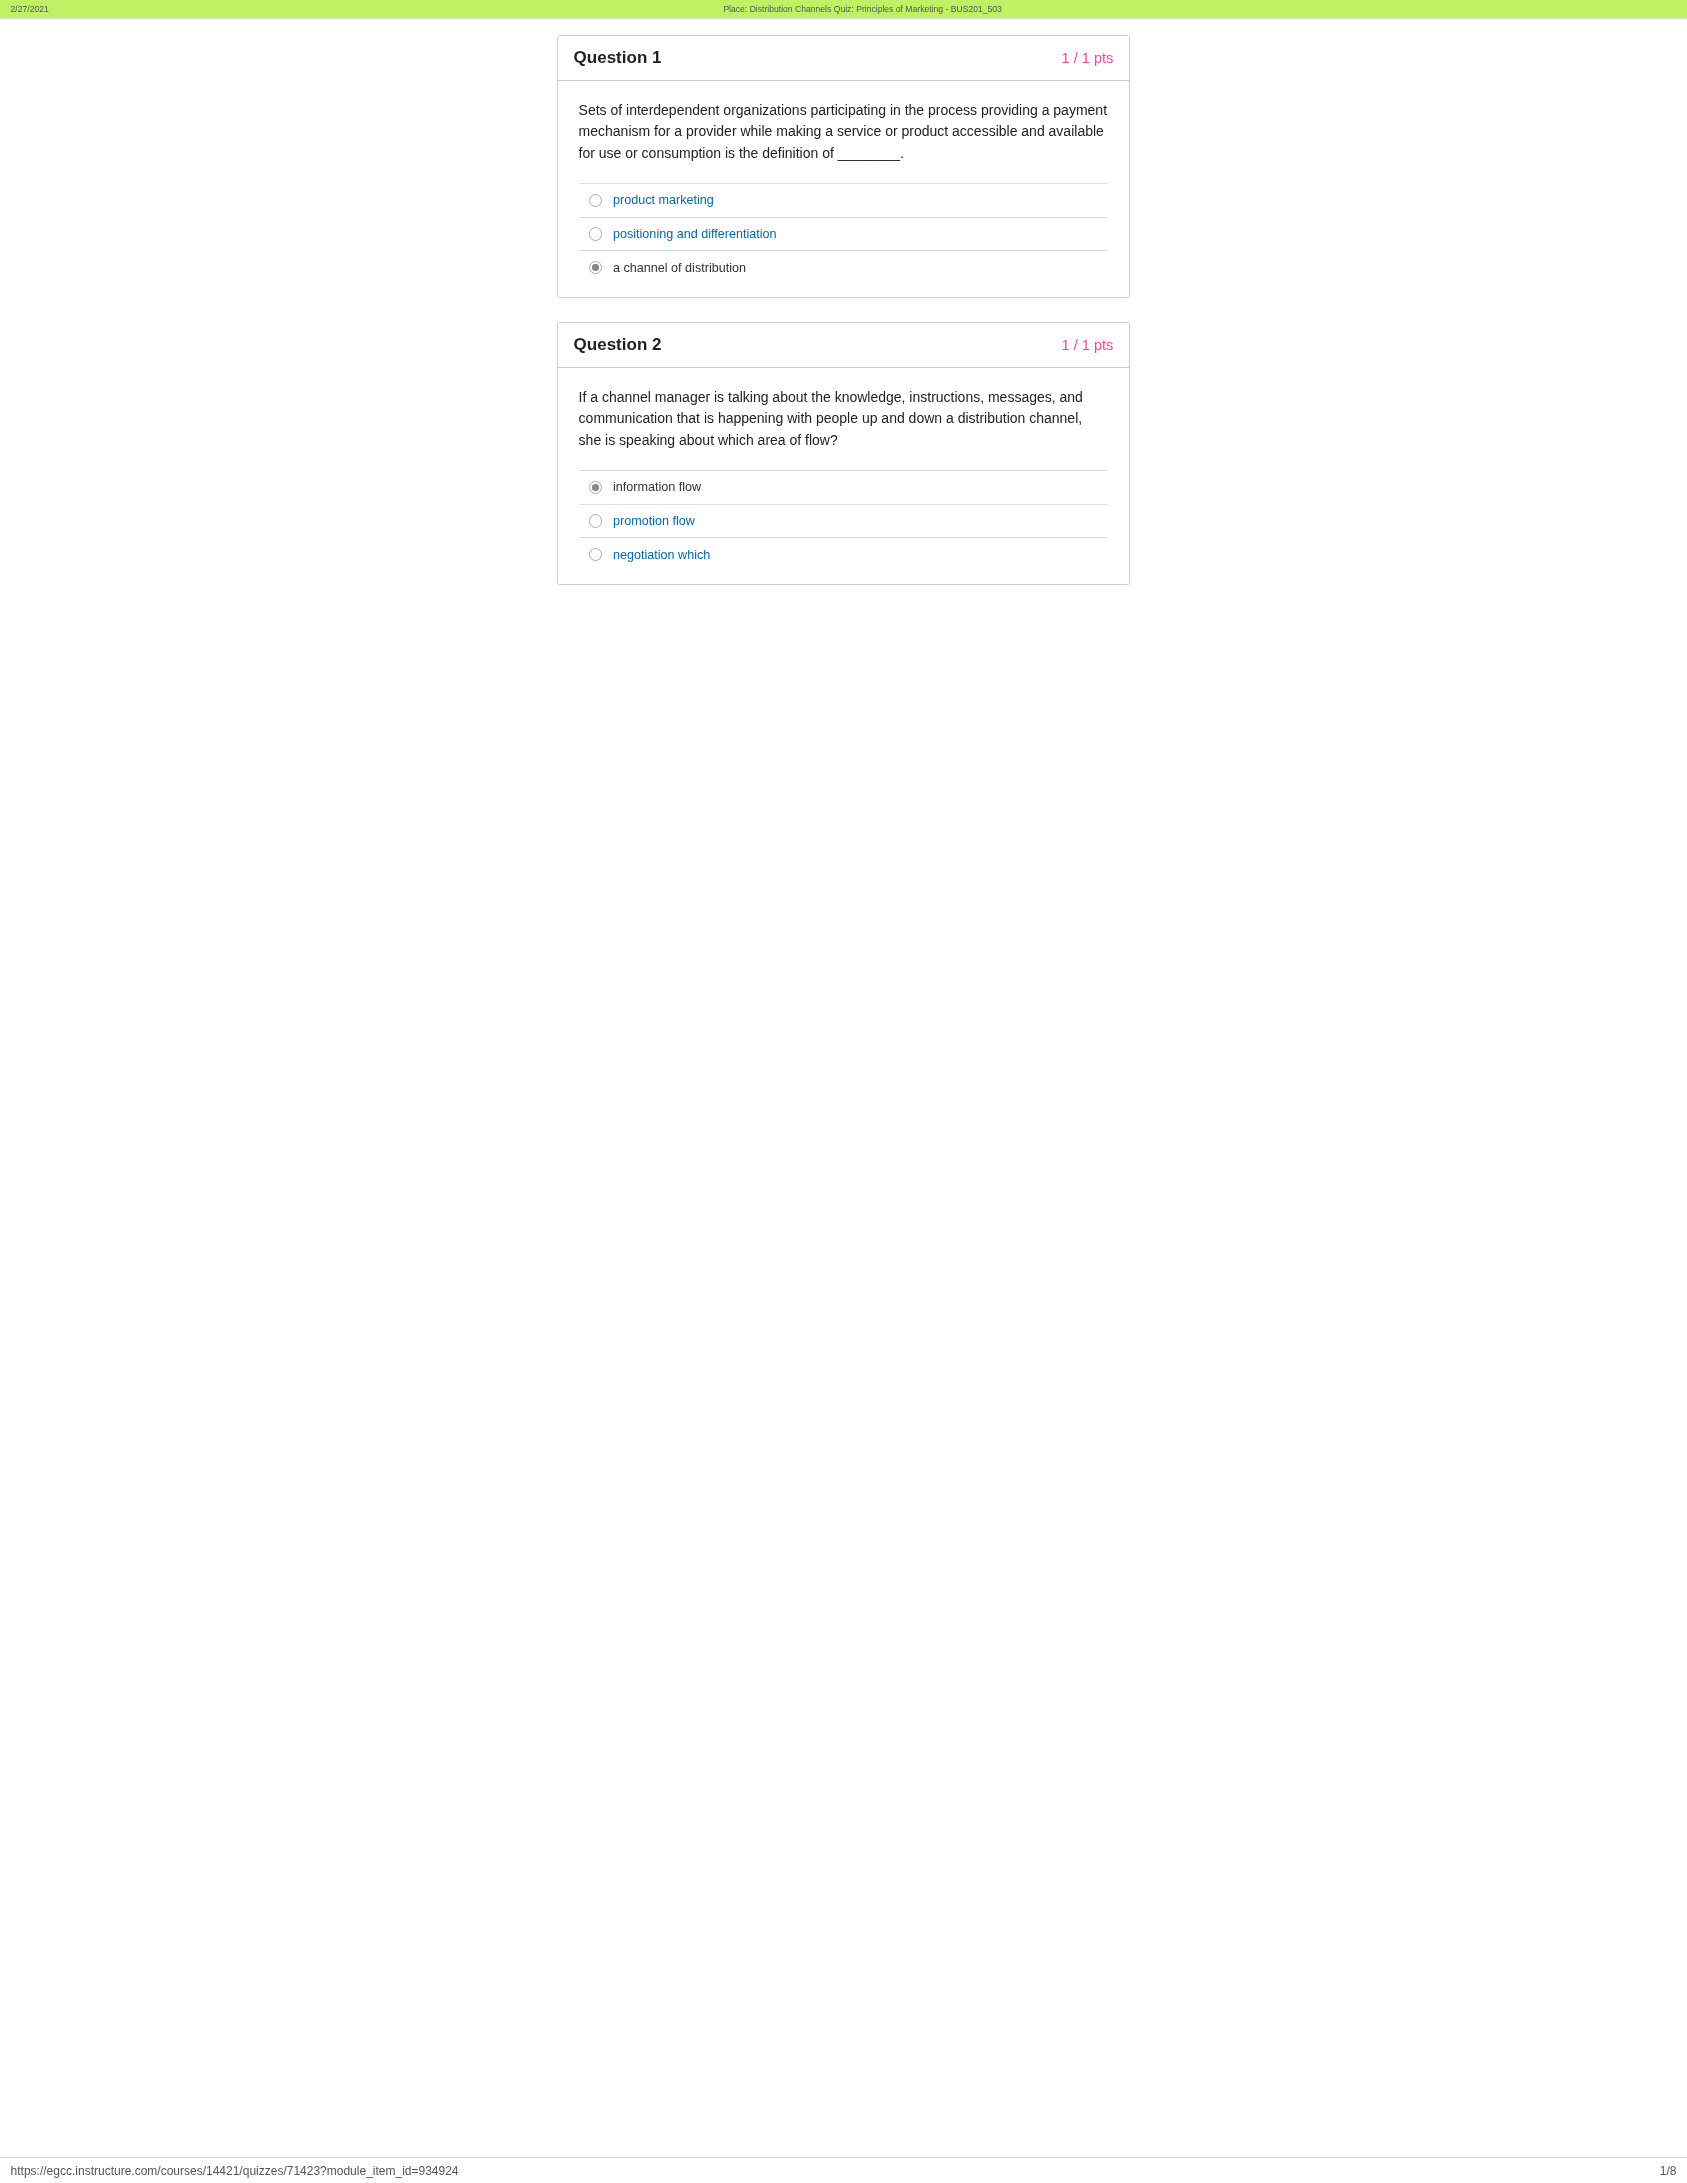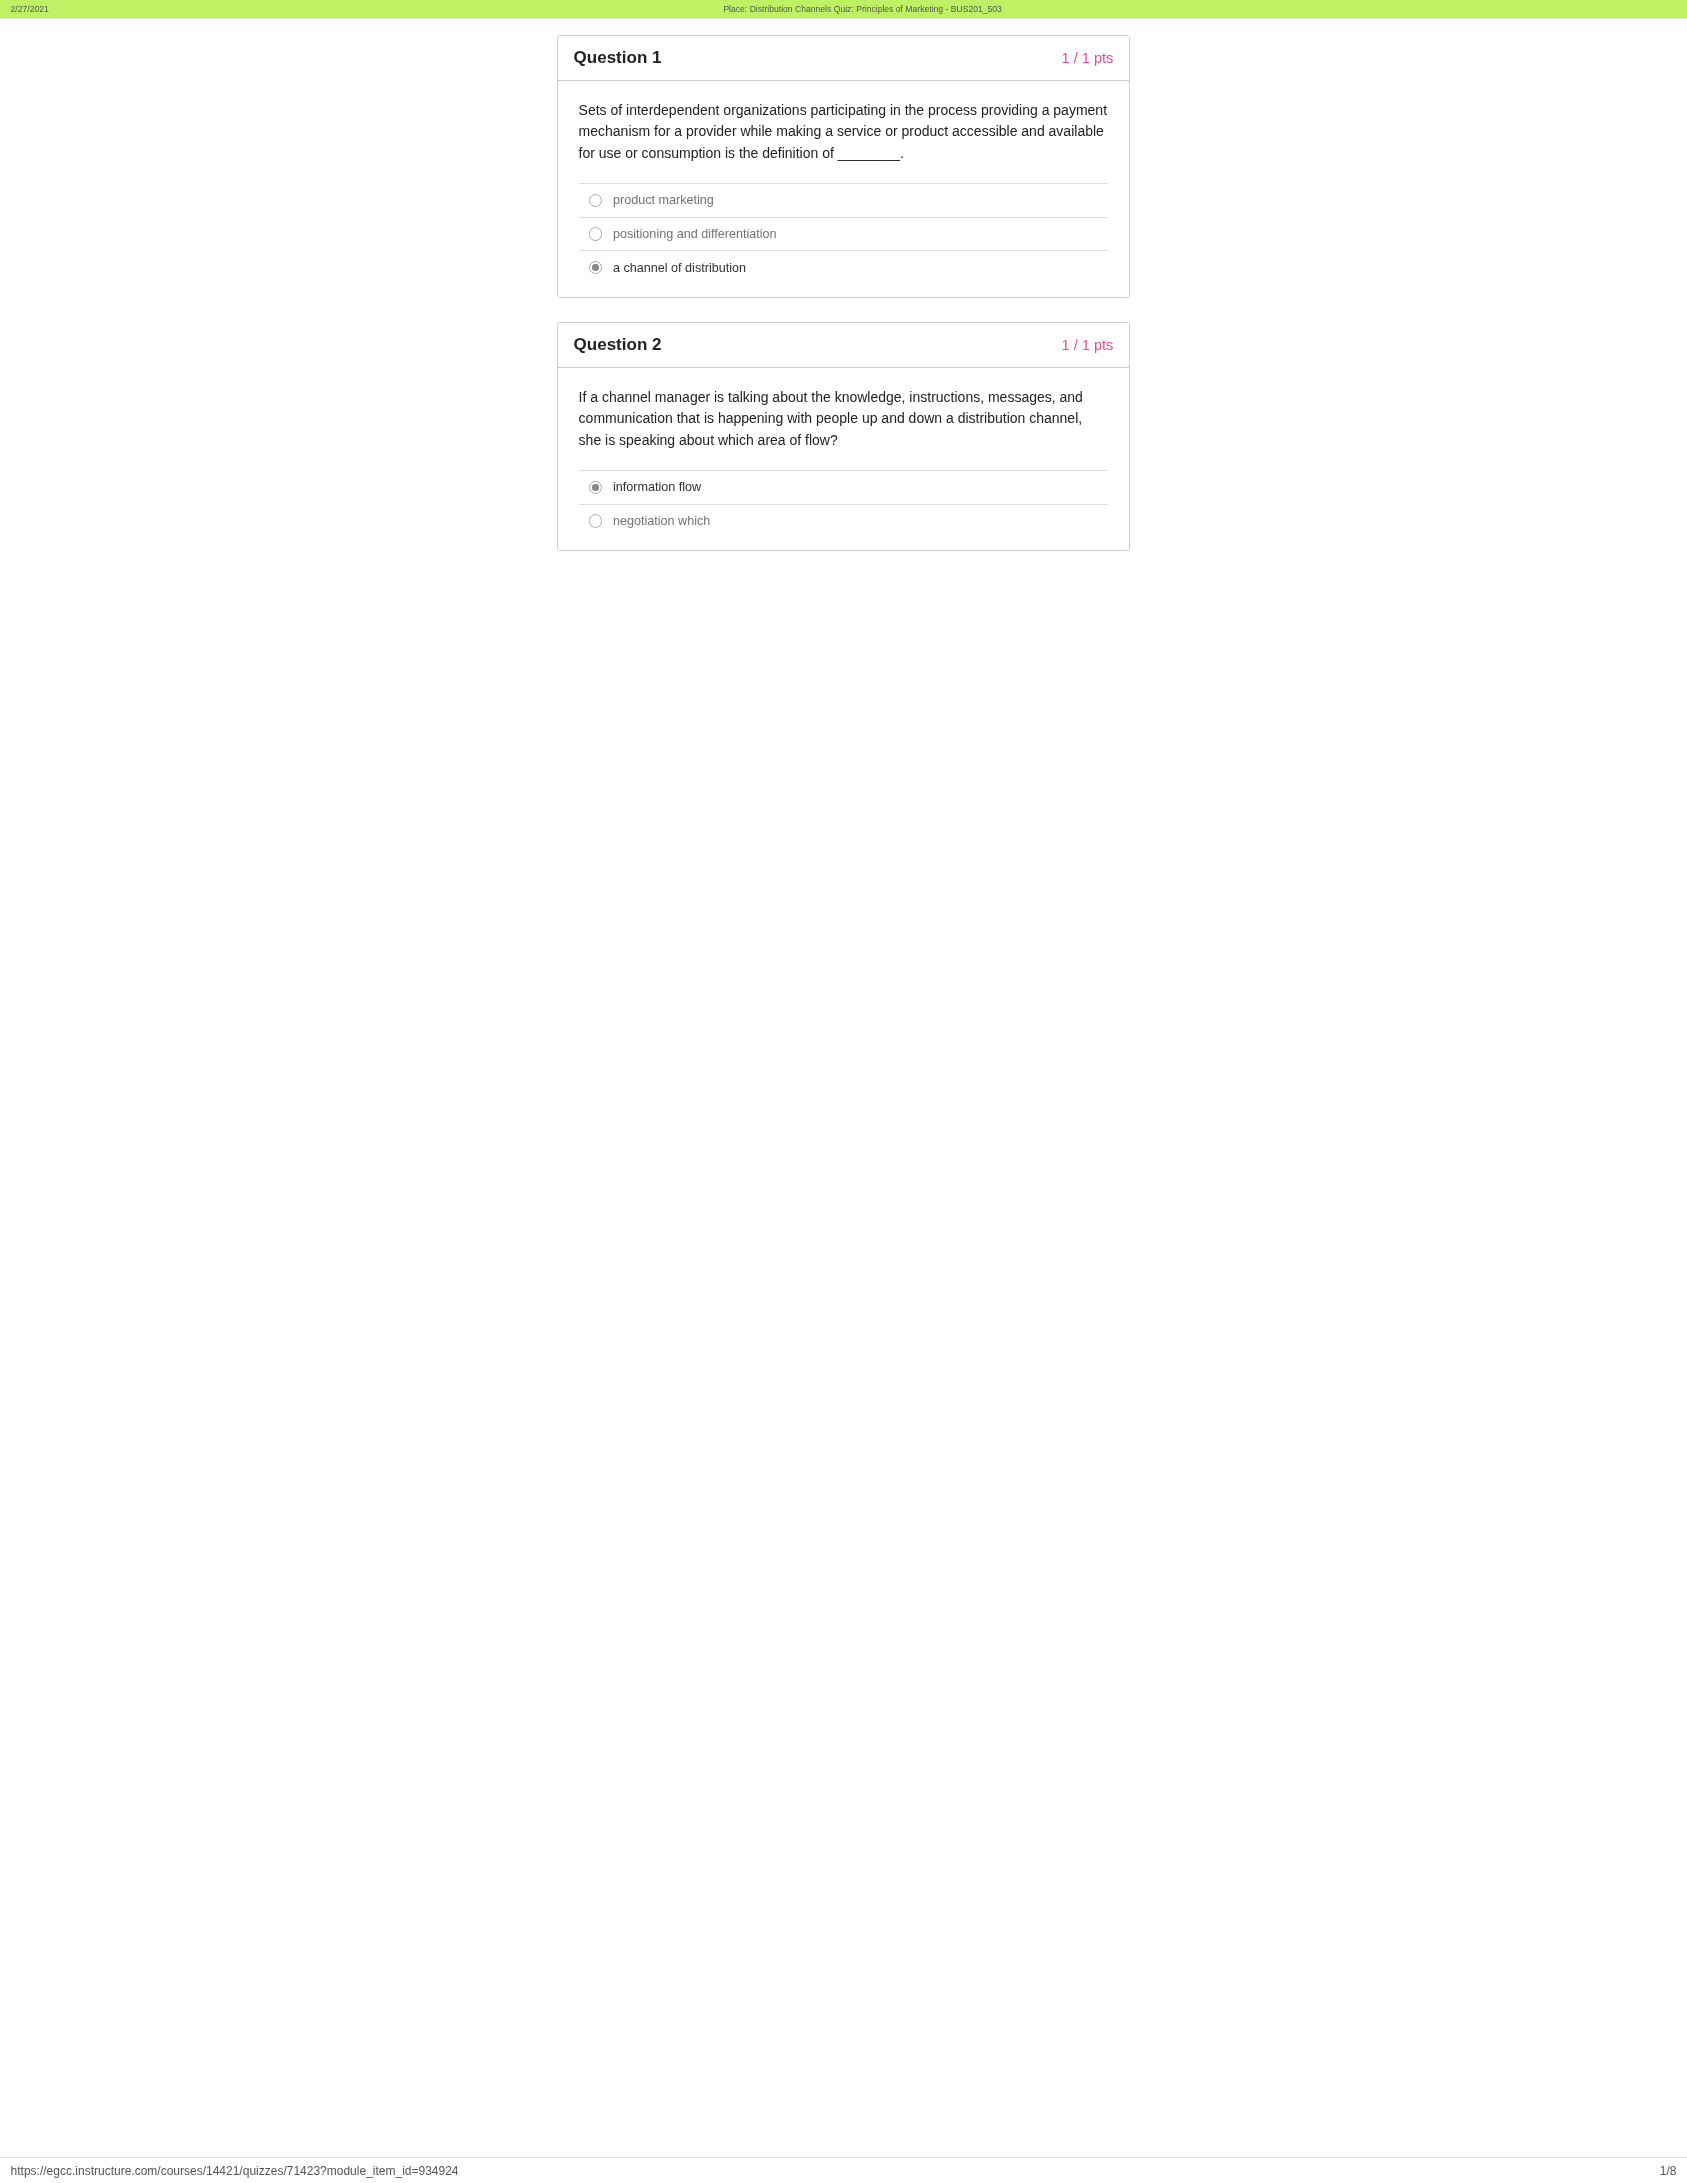--- a/index.html
+++ b/index.html
@@ -61,21 +61,21 @@
     .answers-list {
       list-style: none;
       border-top: 0.7px solid #ddd;
     }
     .answer-item {
       display: flex;
       align-items: center;
       padding: 9.3px 10.6px;
       border-bottom: 0.7px solid #ddd;
       font-size: 12.6px;
-      color: #737373;
+      color: #0369a1;
       position: relative;
     }
     .answer-item:last-child {
       border-bottom: none;
     }
     .answer-item.selected {
       color: #333;
     }
     .radio-outer {
       width: 13.2px;
@@ -153,20 +153,24 @@
         <p class="question-text">If a channel manager is talking about the knowledge, instructions, messages, and communication that is happening with people up and down a distribution channel, she is speaking about which area of flow?</p>
         <ul class="answers-list">
           <li class="answer-item selected">
             <span class="radio-outer">
               <span class="radio-inner"></span>
             </span>
             <span>information flow</span>
           </li>
           <li class="answer-item">
             <span class="radio-outer"></span>
+            <span>promotion flow</span>
+          </li>
+          <li class="answer-item">
+            <span class="radio-outer"></span>
             <span>negotiation which</span>
           </li>
         </ul>
       </div>
     </div>
   </div>
 
 <div class="page-footer">
   <span>https://egcc.instructure.com/courses/14421/quizzes/71423?module_item_id=934924</span>
   <span>1/8</span>

